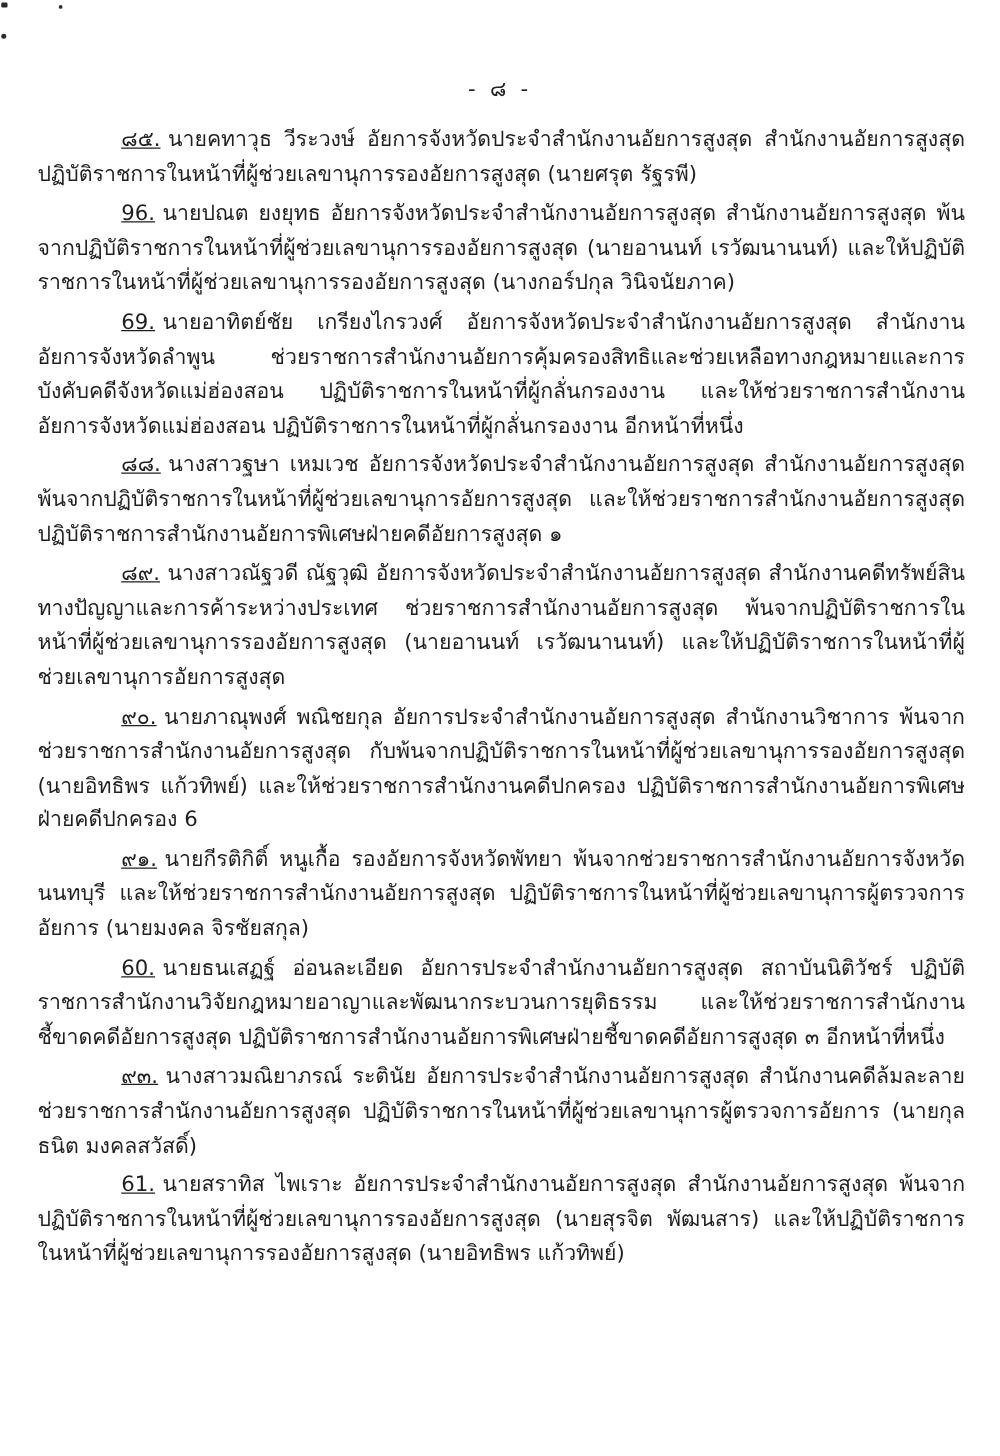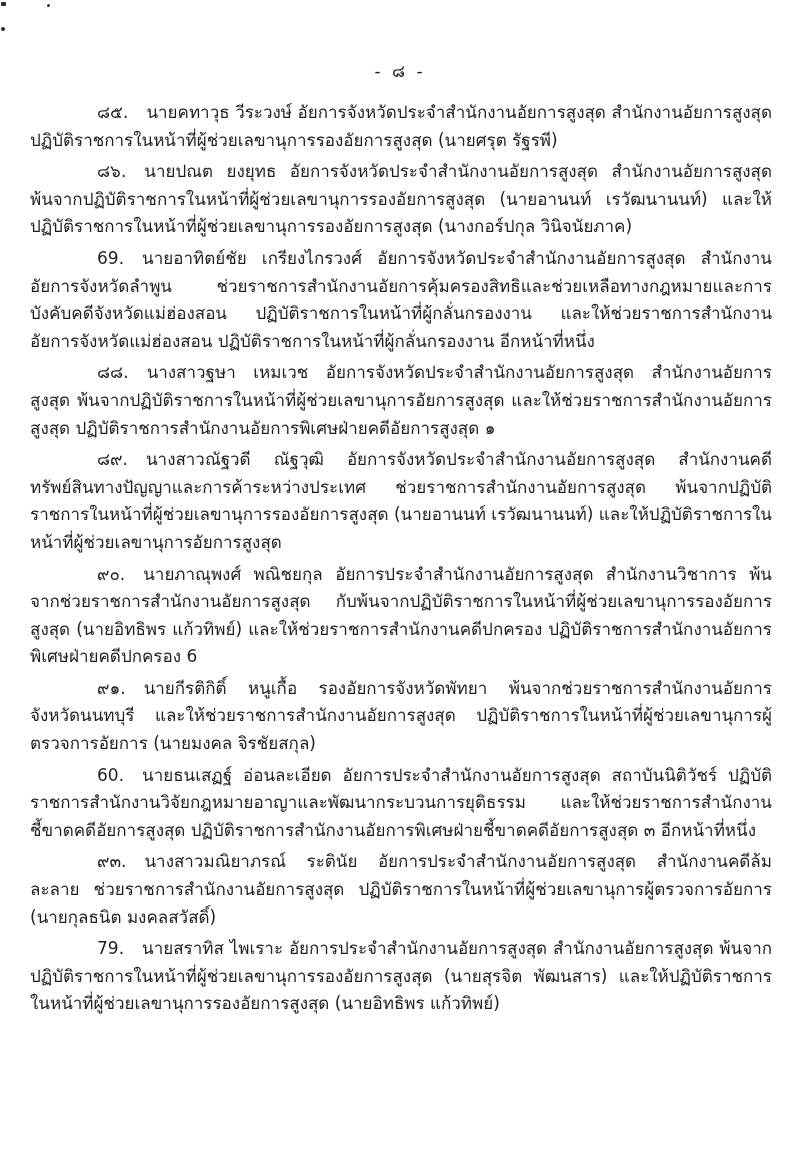--- a/index.html
+++ b/index.html
@@ -42,38 +42,39 @@
     font-size: 17px;
     line-height: 27.6px;
     text-align: justify;
     overflow-wrap: anywhere;
   }
   .para {
     margin: 0 0 4px 0;
     text-indent: 67px;
   }
   .num {
-    margin-right: 18px;
+    margin-right: 6px;
+    text-decoration: underline;
   }
 </style>
 </head>
 <body>
 
 <div class="page">
   <div class="speck s1"></div>
   <div class="speck s2"></div>
   <div class="speck s3"></div>
 
   <div class="page-number">- ๘ -</div>
 
   <main class="content">
     <p class="para"><span class="num">๘๕.</span><span>นายคทาวุธ วีระวงษ์ อัยการจังหวัดประจำสำนักงานอัยการสูงสุด สำนักงานอัยการสูงสุด ปฏิบัติราชการในหน้าที่ผู้ช่วยเลขานุการรองอัยการสูงสุด (นายศรุต รัฐรพี)</span></p>
-    <p class="para"><span class="num">๘๖.</span><span>นายปณต ยงยุทธ อัยการจังหวัดประจำสำนักงานอัยการสูงสุด สำนักงานอัยการสูงสุด พ้นจากปฏิบัติราชการในหน้าที่ผู้ช่วยเลขานุการรองอัยการสูงสุด (นายอานนท์ เรวัฒนานนท์) และให้ปฏิบัติราชการในหน้าที่ผู้ช่วยเลขานุการรองอัยการสูงสุด (นางกอร์ปกุล วินิจนัยภาค)</span></p>
+    <p class="para"><span class="num">96.</span><span>นายปณต ยงยุทธ อัยการจังหวัดประจำสำนักงานอัยการสูงสุด สำนักงานอัยการสูงสุด พ้นจากปฏิบัติราชการในหน้าที่ผู้ช่วยเลขานุการรองอัยการสูงสุด (นายอานนท์ เรวัฒนานนท์) และให้ปฏิบัติราชการในหน้าที่ผู้ช่วยเลขานุการรองอัยการสูงสุด (นางกอร์ปกุล วินิจนัยภาค)</span></p>
     <p class="para"><span class="num">69.</span><span>นายอาทิตย์ชัย เกรียงไกรวงศ์ อัยการจังหวัดประจำสำนักงานอัยการสูงสุด สำนักงานอัยการจังหวัดลำพูน ช่วยราชการสำนักงานอัยการคุ้มครองสิทธิและช่วยเหลือทางกฎหมายและการบังคับคดีจังหวัดแม่ฮ่องสอน ปฏิบัติราชการในหน้าที่ผู้กลั่นกรองงาน และให้ช่วยราชการสำนักงานอัยการจังหวัดแม่ฮ่องสอน ปฏิบัติราชการในหน้าที่ผู้กลั่นกรองงาน อีกหน้าที่หนึ่ง</span></p>
     <p class="para"><span class="num">๘๘.</span><span>นางสาวฐษา เหมเวช อัยการจังหวัดประจำสำนักงานอัยการสูงสุด สำนักงานอัยการสูงสุด พ้นจากปฏิบัติราชการในหน้าที่ผู้ช่วยเลขานุการอัยการสูงสุด และให้ช่วยราชการสำนักงานอัยการสูงสุด ปฏิบัติราชการสำนักงานอัยการพิเศษฝ่ายคดีอัยการสูงสุด ๑</span></p>
     <p class="para"><span class="num">๘๙.</span><span>นางสาวณัฐวดี ณัฐวุฒิ อัยการจังหวัดประจำสำนักงานอัยการสูงสุด สำนักงานคดีทรัพย์สินทางปัญญาและการค้าระหว่างประเทศ ช่วยราชการสำนักงานอัยการสูงสุด พ้นจากปฏิบัติราชการในหน้าที่ผู้ช่วยเลขานุการรองอัยการสูงสุด (นายอานนท์ เรวัฒนานนท์) และให้ปฏิบัติราชการในหน้าที่ผู้ช่วยเลขานุการอัยการสูงสุด</span></p>
     <p class="para"><span class="num">๙๐.</span><span>นายภาณุพงศ์ พณิชยกุล อัยการประจำสำนักงานอัยการสูงสุด สำนักงานวิชาการ พ้นจากช่วยราชการสำนักงานอัยการสูงสุด กับพ้นจากปฏิบัติราชการในหน้าที่ผู้ช่วยเลขานุการรองอัยการสูงสุด (นายอิทธิพร แก้วทิพย์) และให้ช่วยราชการสำนักงานคดีปกครอง ปฏิบัติราชการสำนักงานอัยการพิเศษฝ่ายคดีปกครอง 6</span></p>
     <p class="para"><span class="num">๙๑.</span><span>นายกีรติกิติ์ หนูเกื้อ รองอัยการจังหวัดพัทยา พ้นจากช่วยราชการสำนักงานอัยการจังหวัดนนทบุรี และให้ช่วยราชการสำนักงานอัยการสูงสุด ปฏิบัติราชการในหน้าที่ผู้ช่วยเลขานุการผู้ตรวจการอัยการ (นายมงคล จิรชัยสกุล)</span></p>
     <p class="para"><span class="num">60.</span><span>นายธนเสฏฐ์ อ่อนละเอียด อัยการประจำสำนักงานอัยการสูงสุด สถาบันนิติวัชร์ ปฏิบัติราชการสำนักงานวิจัยกฎหมายอาญาและพัฒนากระบวนการยุติธรรม และให้ช่วยราชการสำนักงานชี้ขาดคดีอัยการสูงสุด ปฏิบัติราชการสำนักงานอัยการพิเศษฝ่ายชี้ขาดคดีอัยการสูงสุด ๓ อีกหน้าที่หนึ่ง</span></p>
     <p class="para"><span class="num">๙๓.</span><span>นางสาวมณิยาภรณ์ ระตินัย อัยการประจำสำนักงานอัยการสูงสุด สำนักงานคดีล้มละลาย ช่วยราชการสำนักงานอัยการสูงสุด ปฏิบัติราชการในหน้าที่ผู้ช่วยเลขานุการผู้ตรวจการอัยการ (นายกุลธนิต มงคลสวัสดิ์)</span></p>
-    <p class="para"><span class="num">79.</span><span>นายสราทิส ไพเราะ อัยการประจำสำนักงานอัยการสูงสุด สำนักงานอัยการสูงสุด พ้นจากปฏิบัติราชการในหน้าที่ผู้ช่วยเลขานุการรองอัยการสูงสุด (นายสุรจิต พัฒนสาร) และให้ปฏิบัติราชการในหน้าที่ผู้ช่วยเลขานุการรองอัยการสูงสุด (นายอิทธิพร แก้วทิพย์)</span></p>
+    <p class="para"><span class="num">61.</span><span>นายสราทิส ไพเราะ อัยการประจำสำนักงานอัยการสูงสุด สำนักงานอัยการสูงสุด พ้นจากปฏิบัติราชการในหน้าที่ผู้ช่วยเลขานุการรองอัยการสูงสุด (นายสุรจิต พัฒนสาร) และให้ปฏิบัติราชการในหน้าที่ผู้ช่วยเลขานุการรองอัยการสูงสุด (นายอิทธิพร แก้วทิพย์)</span></p>
   </main>
 </div>
 
 </body></html>

